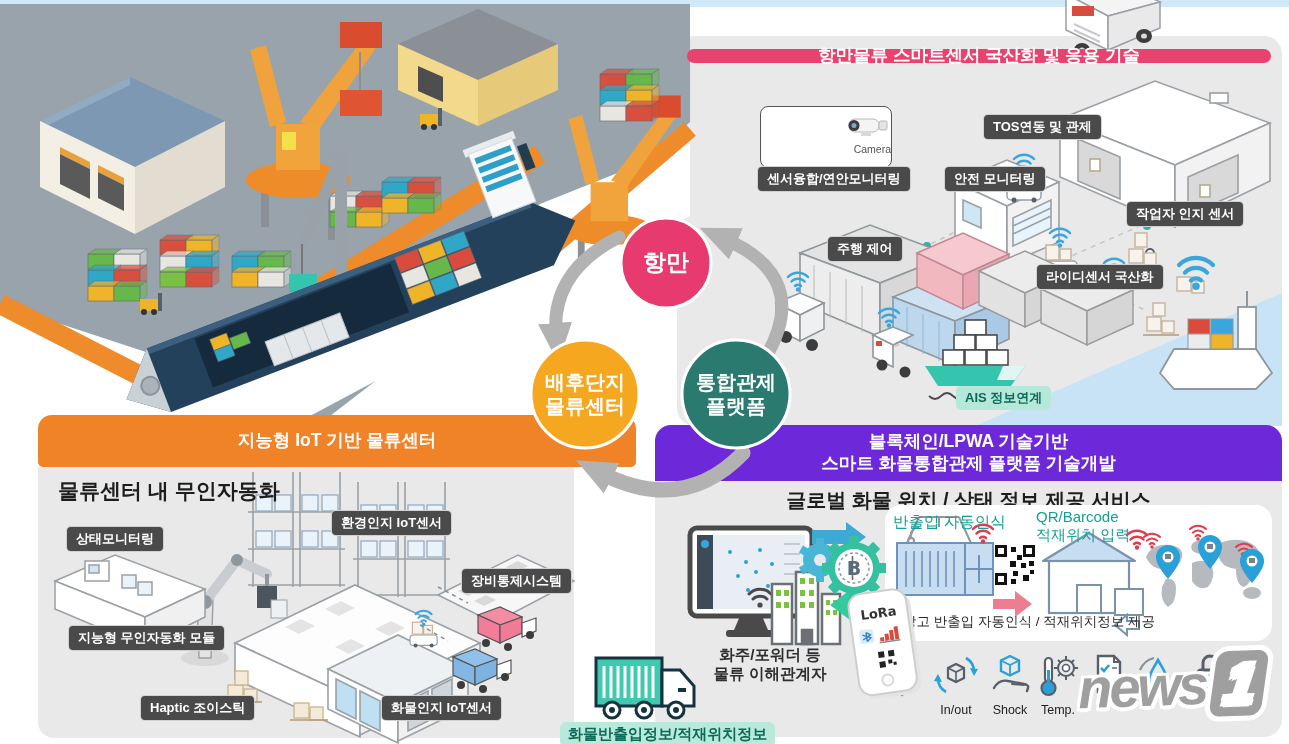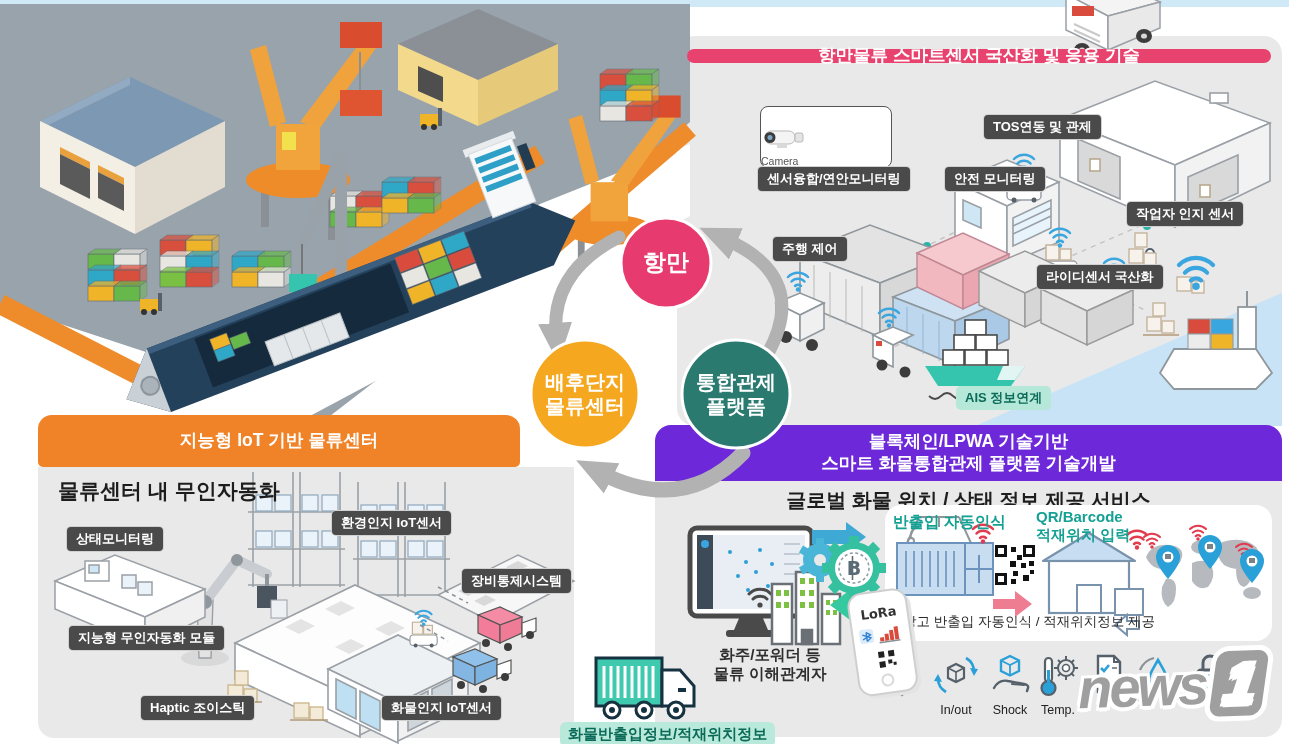--- a/index.html
+++ b/index.html
@@ -10,21 +10,21 @@
   .panel-header{position:absolute;color:#fff;font-weight:bold;text-align:center;
     display:flex;flex-direction:column;justify-content:center;line-height:1.25;z-index:4;}
   .chip{position:absolute;background:#4a4a4a;color:#fff;font-size:13px;font-weight:bold;
     padding:3px 9px;border-radius:5px;border:1px solid rgba(255,255,255,.75);
     white-space:nowrap;z-index:6;}
   .chip.mint{background:#b5e8d8;color:#0b6b58;border:none;}
   .banner{position:absolute;background:#b9e9da;color:#0a6a57;font-size:15px;font-weight:bold;
     padding:3px 8px;border-radius:6px;white-space:nowrap;z-index:6;}
   .circle-label{position:absolute;color:#fff;font-weight:bold;text-align:center;z-index:8;line-height:1.2;}
   .subtitle{position:absolute;color:#1d1d1d;font-weight:bold;z-index:5;}
-  .tealtxt{position:absolute;color:#14a093;font-weight:bold;z-index:7;line-height:1.2;}
+  .tealtxt{position:absolute;color:#14a093;font-weight:normal;z-index:7;line-height:1.2;}
   .caption{position:absolute;color:#2a2a2a;z-index:7;}
   .whitebox{position:absolute;background:#fff;border-radius:16px;z-index:5;}
   .icon-block{position:absolute;width:52px;text-align:center;z-index:7;}
   .icon-block .lbl{font-size:12.5px;color:#222;margin-top:1px;}
   .wm{position:absolute;left:1078px;top:648px;z-index:50;transform:rotate(-2deg);
       font-style:italic;font-weight:800;font-size:56px;color:#9f9f9f;letter-spacing:-3px;
       text-shadow:3px 3px 0 #fff,-3px 3px 0 #fff,3px -3px 0 #fff,-3px -3px 0 #fff,0 4px 0 #fff;}
   .wm .one{display:inline-block;background:#9f9f9f;color:#fff;border:5px solid #fff;
       border-radius:16px;padding:0 12px;transform:skewX(-10deg);margin-left:2px;}
   svg{position:absolute;overflow:visible;}
@@ -371,37 +371,37 @@
         <rect x="40" y="30" width="21" height="15"></rect>
         <rect x="62" y="30" width="21" height="15"></rect>
     </g>
     <polygon points="0,46 100,46 86,66 13,66" fill="#35c4ad"></polygon>
     <polygon points="78,46 100,46 90,60 72,60" fill="#ffffff" opacity="0.85"></polygon>
     <path d="M4,76 q6,6 12,0 t12,0 t12,0 t12,0 t12,0 t12,0 t12,0" fill="none" stroke="#4a4a4a" stroke-width="1.8"></path>
   </g>
 </svg>
 
 <div class="abs" style="left:760px;top:106px;width:130px;height:60px;background:#fff;border:1.5px solid #555;border-radius:8px;z-index:6;display:flex;">
-  <div style="flex:1;text-align:left;padding-top:18px;">
+  <div style="flex:1;text-align:right;padding-top:6px;">
     <svg style="position:static" width="46" height="26" viewBox="0 0 46 26">
       <rect x="4" y="6" width="30" height="13" rx="6" fill="#f4f4f4" stroke="#b9b9b9"></rect>
       <circle cx="9" cy="12.5" r="5.5" fill="#3c3c3c"></circle>
         <circle cx="9" cy="12.5" r="2.5" fill="#7aa7c7"></circle>
       <rect x="34" y="8" width="8" height="9" rx="2" fill="#e4e4e4" stroke="#b9b9b9"></rect>
       <rect x="16" y="19" width="10" height="4" fill="#d9d9d9"></rect>
     </svg>
     <div style="font-size:10.5px;color:#555;">Camera</div>
   </div>
 </div>
 
 <div class="chip" style="left:757px;top:166px;">센서융합/연안모니터링</div>
 <div class="chip" style="left:944px;top:166px;">안전 모니터링</div>
 <div class="chip" style="left:983px;top:114px;">TOS연동 및 관제</div>
 <div class="chip" style="left:1126px;top:201px;">작업자 인지 센서</div>
-<div class="chip" style="left:772px;top:236px;">주행 제어</div>
+<div class="chip" style="left:827px;top:236px;">주행 제어</div>
 <div class="chip" style="left:1036px;top:264px;">라이디센서 국산화</div>
 <div class="chip mint" style="left:956px;top:386px;">AIS 정보연계</div>
 
 <svg class="abs" style="left:515px;top:185px;z-index:7" width="320" height="330" viewBox="0 0 320 330">
   <defs>
     <marker id="ah" markerUnits="userSpaceOnUse" markerWidth="44" markerHeight="44" refX="12" refY="22" orient="auto">
       <path d="M0,5 L40,22 L0,39 z" fill="#b2b2b2"></path>
     </marker>
   </defs>
   <path d="M252,170 Q296,92 210,54" fill="none" stroke="#b2b2b2" stroke-width="13" stroke-linecap="round" marker-end="url(#ah)"></path>
@@ -416,21 +416,21 @@
 </div>
 <div class="circle-label" style="left:528px;top:370px;width:114px;font-size:20px;">
   <div>배후단지</div>
     <div>물류센터</div>
 </div>
 <div class="circle-label" style="left:679px;top:370px;width:114px;font-size:20px;">
   <div>통합관제</div>
     <div>플랫폼</div>
 </div>
 
-<div class="panel-header" style="left:38px;top:415px;width:482px;height:52px;background:#f08327;border-radius:14px 14px 5px 5px;font-size:17.5px;z-index:3;">
+<div class="panel-header" style="left:38px;top:415px;width:598px;height:52px;background:#f08327;border-radius:14px 14px 5px 5px;font-size:17.5px;z-index:3;">
   <span>지능형 IoT 기반 물류센터</span>
 </div>
 <div class="panel" style="left:38px;top:467px;width:536px;height:271px;border-radius:0 0 16px 16px;z-index:1;"></div>
 <div class="subtitle" style="left:58px;top:477px;font-size:21px;">물류센터 내 무인자동화</div>
 
 <svg class="abs" style="left:38px;top:467px;z-index:2" width="536" height="271" viewBox="0 0 536 271">
   <g stroke="#9aa0a6" stroke-width="1.6" fill="none">
     <line x1="215" y1="5" x2="215" y2="120"></line>
       <line x1="255" y1="5" x2="255" y2="120"></line>
     <line x1="262" y1="5" x2="262" y2="120"></line>

